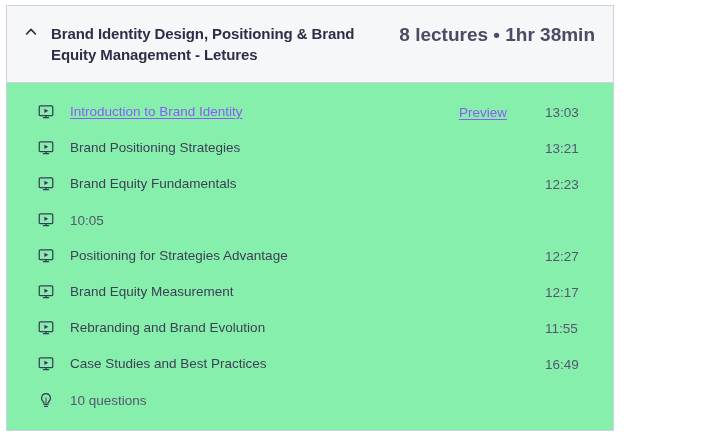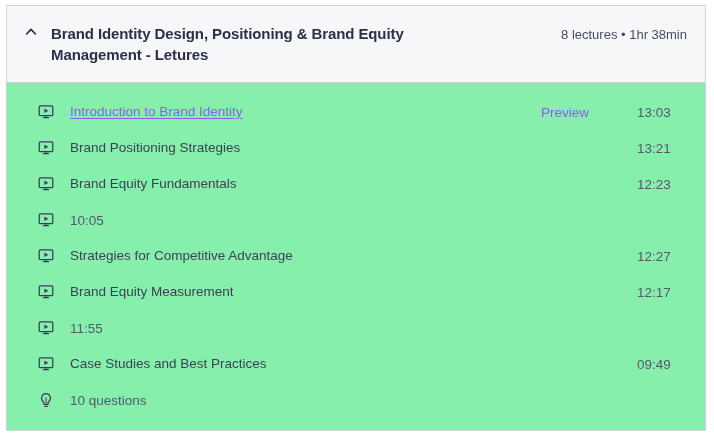--- a/index.html
+++ b/index.html
@@ -11,21 +11,21 @@
     width: 714px;
     height: 438px;
     font-family: "Liberation Sans", sans-serif;
     overflow: hidden;
   }
 
   .course-section {
     position: absolute;
     left: 6px;
     top: 5px;
-    width: 700px;
+    width: 608px;
     box-sizing: border-box;
     border: 1px solid #d1d2e0;
     background: #ffffff;
   }
 
   
   .section-header {
     display: flex;
     align-items: flex-start;
     background: #f6f7f9;
@@ -53,25 +53,26 @@
     font-weight: bold;
     line-height: 21px;
     color: #2d2f48;
     letter-spacing: -0.1px;
     max-width: 430px;
     padding-top: 1px;
   }
   .header-meta {
     flex: 0 0 auto;
     margin-left: auto;
-    font-size: 13px;
+    font-size: 19px;
     color: #4a4c63;
     line-height: 21px;
     padding-top: 2px;
     white-space: nowrap;
+    font-weight: bold;
   }
 
   
   .lecture-list {
     background: #86efac;
     padding: 11px 0 12px 0;
   }
   .lecture-row {
     display: flex;
     align-items: center;
@@ -102,23 +103,24 @@
     text-decoration: underline;
     text-underline-offset: 2px;
     cursor: pointer;
     flex: 0 0 auto;
   }
   .row-spacer { flex: 1 1 auto; }
   .row-preview {
     flex: 0 0 auto;
     font-size: 13.5px;
     color: #8b5cf6;
+    text-decoration: underline;
     text-underline-offset: 2px;
     cursor: pointer;
-    margin-right: 48px;
+    margin-right: 38px;
   }
   .row-duration {
     flex: 0 0 auto;
     font-size: 13.5px;
     color: #55576e;
     text-align: left;
     min-width: 50px;
     white-space: nowrap;
   }
   .row-duration.wide { min-width: 90px; }
@@ -190,21 +192,21 @@
       </div>
       <div class="lecture-row">
         <span class="row-icon">
           <svg viewBox="0 0 18 18" width="16" height="16">
             <rect x="1.4" y="2.2" width="15.2" height="11" rx="1.2" fill="none" stroke="#3a3c57" stroke-width="1.4"></rect>
             <path d="M7.2 5.4 L11.6 7.7 L7.2 10 Z" fill="#3a3c57"></path>
             <path d="M6.2 15.4 H11.8" stroke="#3a3c57" stroke-width="1.4" stroke-linecap="round"></path>
             <path d="M9 13.2 V15.4" stroke="#3a3c57" stroke-width="1.4"></path>
           </svg>
         </span>
-        <span class="row-title">Strategies for Competitive Advantage</span>
+        <span class="row-title">Positioning for Strategies Advantage</span>
         <span class="row-duration">12:27</span>
       </div>
       <div class="lecture-row">
         <span class="row-icon">
           <svg viewBox="0 0 18 18" width="16" height="16">
             <rect x="1.4" y="2.2" width="15.2" height="11" rx="1.2" fill="none" stroke="#3a3c57" stroke-width="1.4"></rect>
             <path d="M7.2 5.4 L11.6 7.7 L7.2 10 Z" fill="#3a3c57"></path>
             <path d="M6.2 15.4 H11.8" stroke="#3a3c57" stroke-width="1.4" stroke-linecap="round"></path>
             <path d="M9 13.2 V15.4" stroke="#3a3c57" stroke-width="1.4"></path>
           </svg>
@@ -214,33 +216,34 @@
       </div>
       <div class="lecture-row">
         <span class="row-icon">
           <svg viewBox="0 0 18 18" width="16" height="16">
             <rect x="1.4" y="2.2" width="15.2" height="11" rx="1.2" fill="none" stroke="#3a3c57" stroke-width="1.4"></rect>
             <path d="M7.2 5.4 L11.6 7.7 L7.2 10 Z" fill="#3a3c57"></path>
             <path d="M6.2 15.4 H11.8" stroke="#3a3c57" stroke-width="1.4" stroke-linecap="round"></path>
             <path d="M9 13.2 V15.4" stroke="#3a3c57" stroke-width="1.4"></path>
           </svg>
         </span>
+        <span class="row-title">Rebranding and Brand Evolution</span>
         <span class="row-duration">11:55</span>
       </div>
       <div class="lecture-row">
         <span class="row-icon">
           <svg viewBox="0 0 18 18" width="16" height="16">
             <rect x="1.4" y="2.2" width="15.2" height="11" rx="1.2" fill="none" stroke="#3a3c57" stroke-width="1.4"></rect>
             <path d="M7.2 5.4 L11.6 7.7 L7.2 10 Z" fill="#3a3c57"></path>
             <path d="M6.2 15.4 H11.8" stroke="#3a3c57" stroke-width="1.4" stroke-linecap="round"></path>
             <path d="M9 13.2 V15.4" stroke="#3a3c57" stroke-width="1.4"></path>
           </svg>
         </span>
         <span class="row-title">Case Studies and Best Practices</span>
-        <span class="row-duration">09:49</span>
+        <span class="row-duration">16:49</span>
       </div>
       <div class="lecture-row">
         <span class="row-icon">
           <svg viewBox="0 0 18 18" width="16" height="16">
             <path d="M9 1.8 a5 5 0 0 0 -3 9 v1.6 h6 v-1.6 a5 5 0 0 0 -3 -9 z" fill="none" stroke="#3a3c57" stroke-width="1.3"></path>
             <path d="M6.6 14.1 H11.4" stroke="#3a3c57" stroke-width="1.3" stroke-linecap="round"></path>
             <path d="M7.4 16.1 H10.6" stroke="#3a3c57" stroke-width="1.3" stroke-linecap="round"></path>
             <path d="M9 6.2 V11.2" stroke="#3a3c57" stroke-width="1.1"></path>
           </svg>
         </span>

